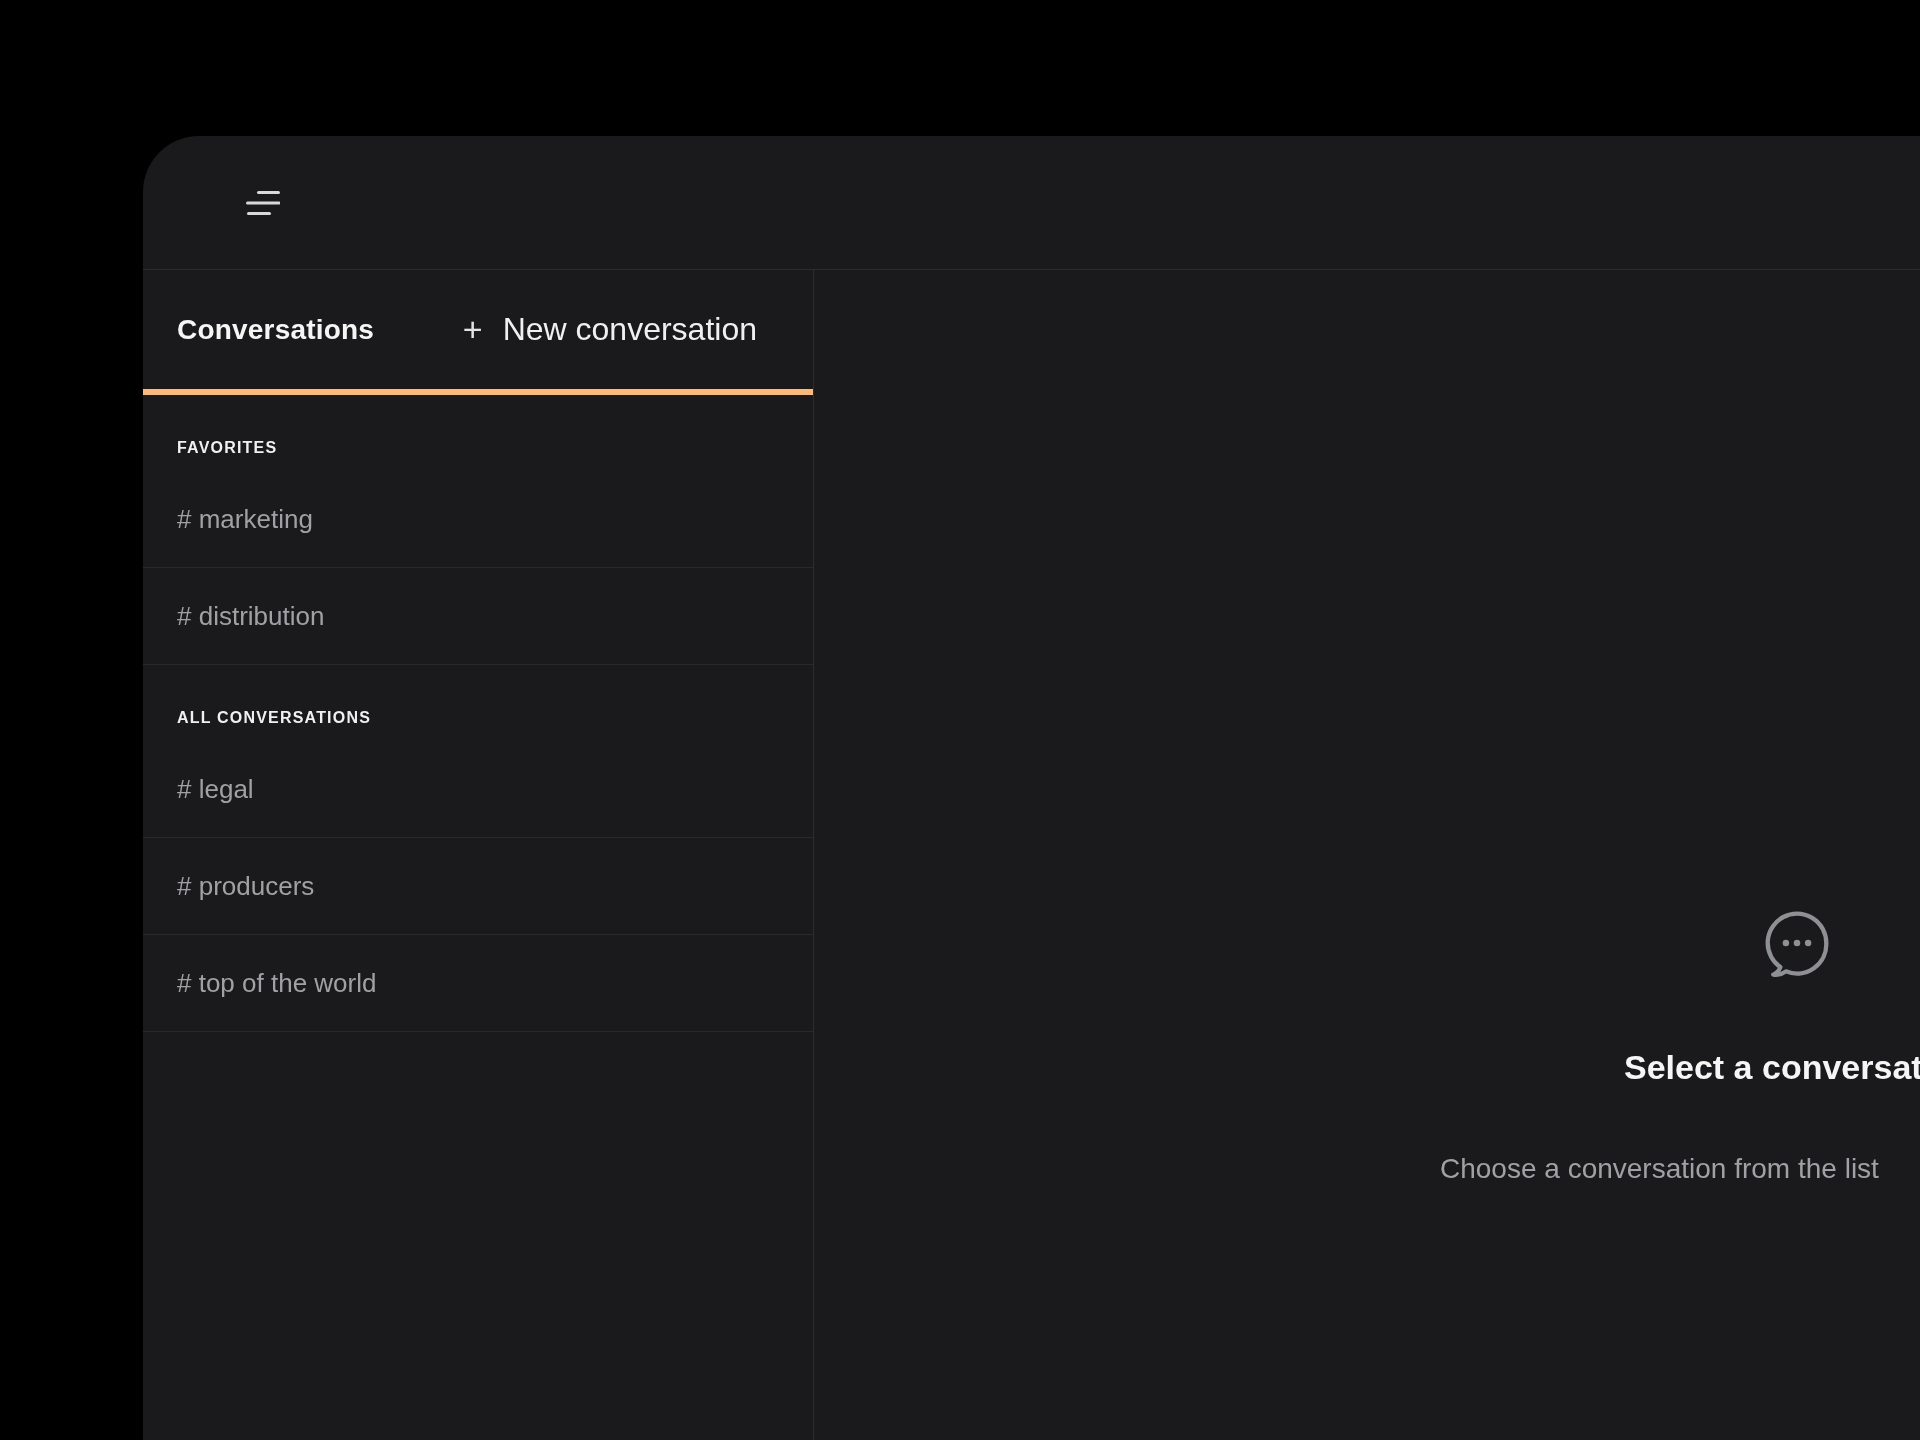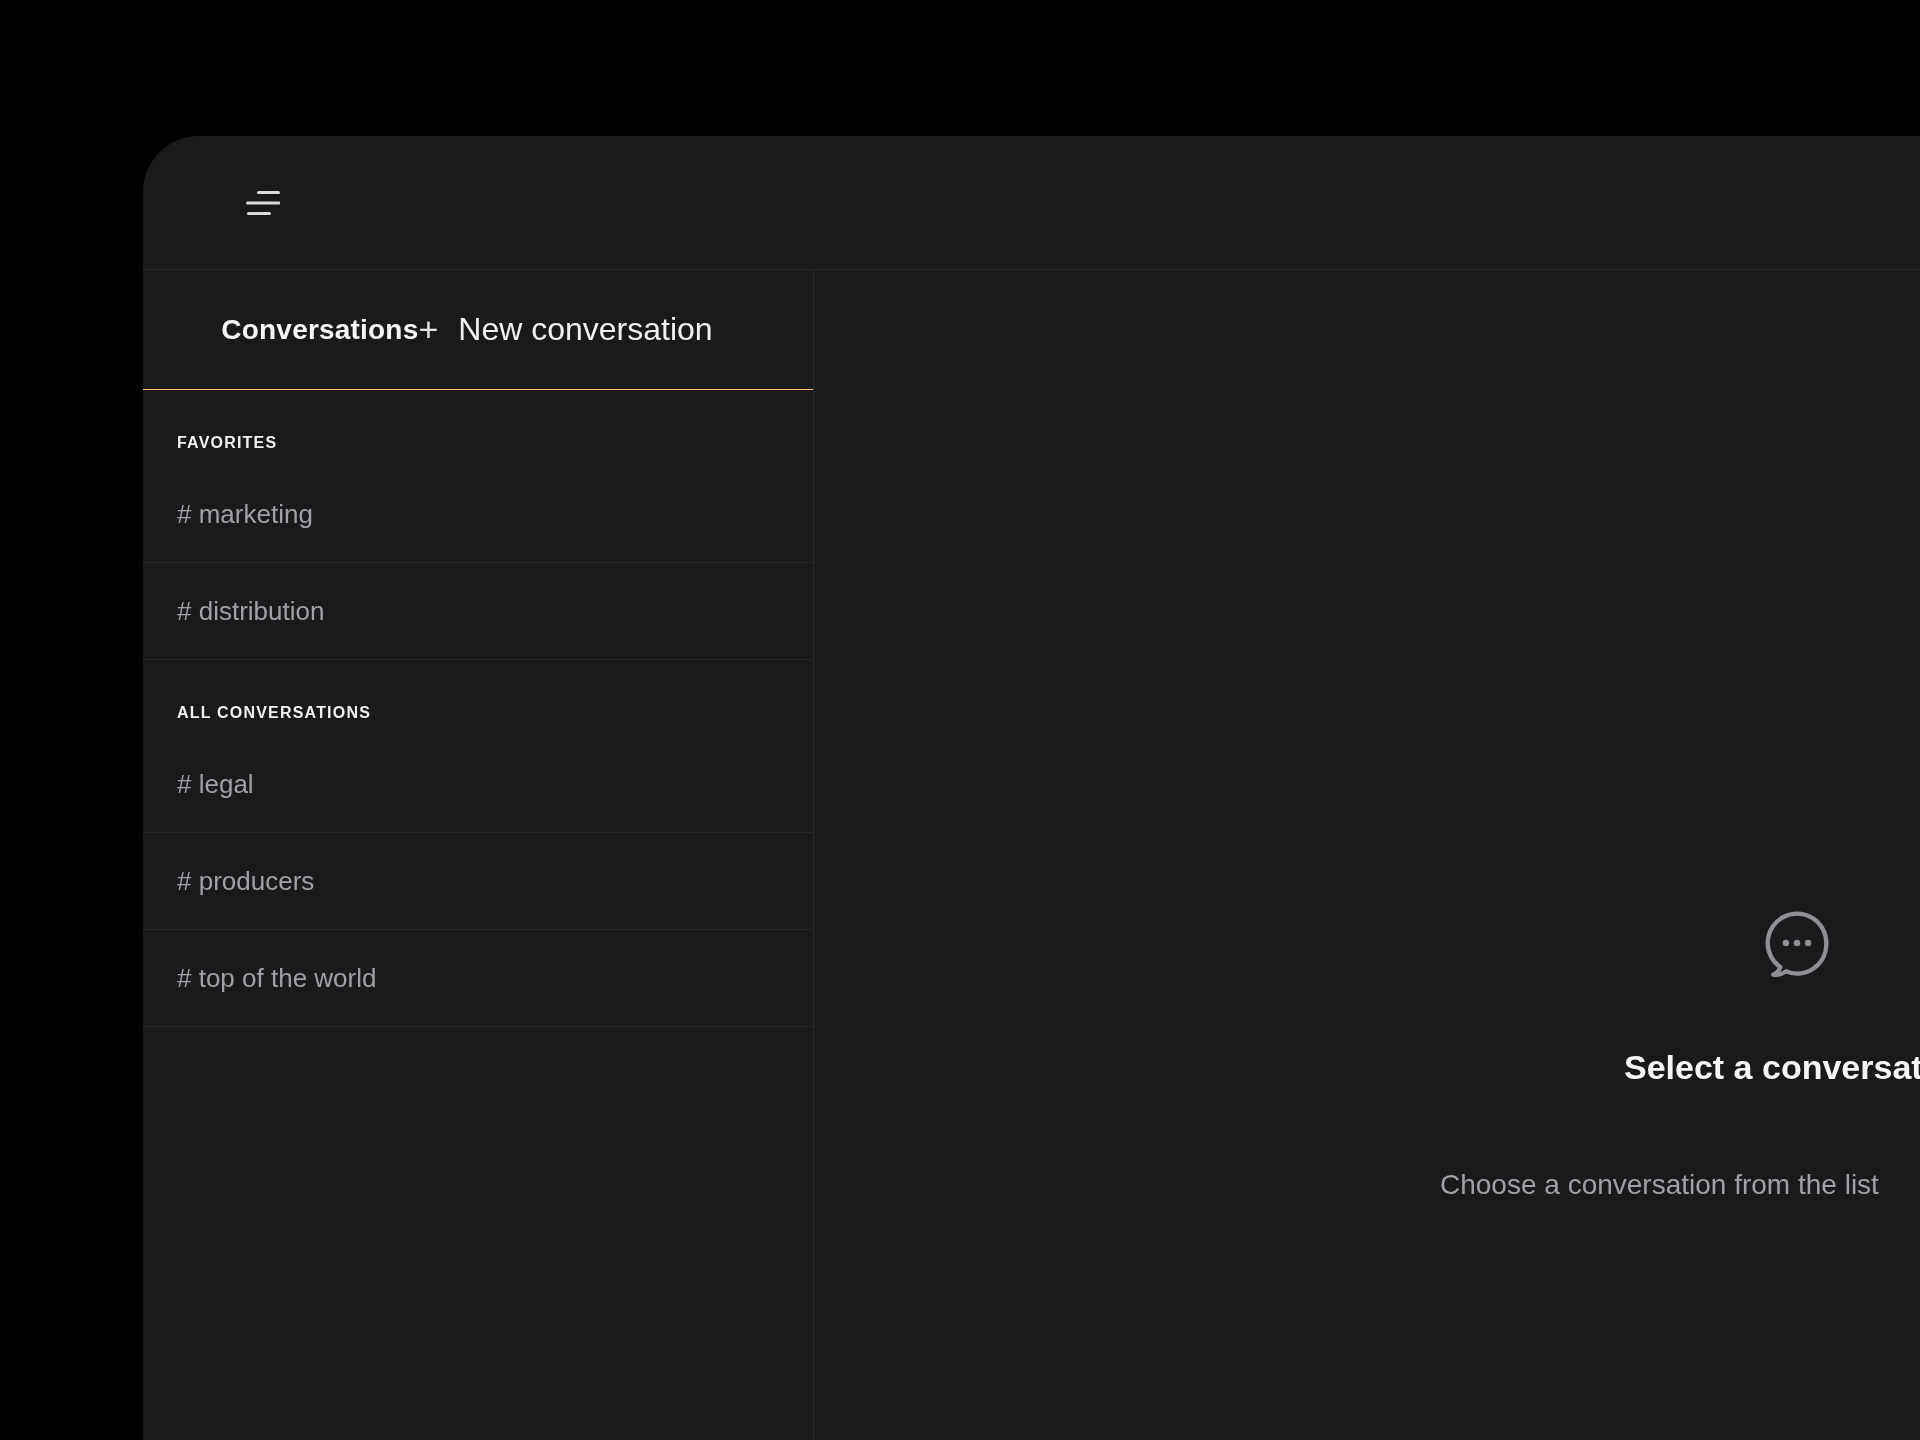--- a/index.html
+++ b/index.html
@@ -61,24 +61,24 @@
   .sidebar {
     width: 670px;
     flex: 0 0 670px;
     border-right: 1px solid #2c2c2e;
     display: flex;
     flex-direction: column;
   }
   .sidebar-header {
     height: 119px;
     flex: 0 0 119px;
-    border-bottom: 1px solid #fdba74;
-    display: flex;
-    align-items: center;
-    justify-content: center;
+    border-bottom: 6px solid #fdba74;
+    display: flex;
+    align-items: center;
+    justify-content: space-between;
     padding: 0 56px 0 34px;
   }
   .sidebar-title {
     color: #f5f5f6;
     font-size: 28px;
     font-weight: 700;
     letter-spacing: 0.2px;
     white-space: nowrap;
   }
   .new-conversation {
@@ -154,21 +154,20 @@
   }
   .empty-subtitle {
     position: absolute;
     left: 626px;
     top: 880px;
     line-height: 38px;
     font-size: 28px;
     font-weight: 400;
     color: #a0a1a4;
     white-space: nowrap;
-    margin-top: 16px;
   }
 </style>
 </head>
 <body>
 
 <div class="window">
 
   <div class="topbar">
     <button class="menu-toggle">
       <span>

